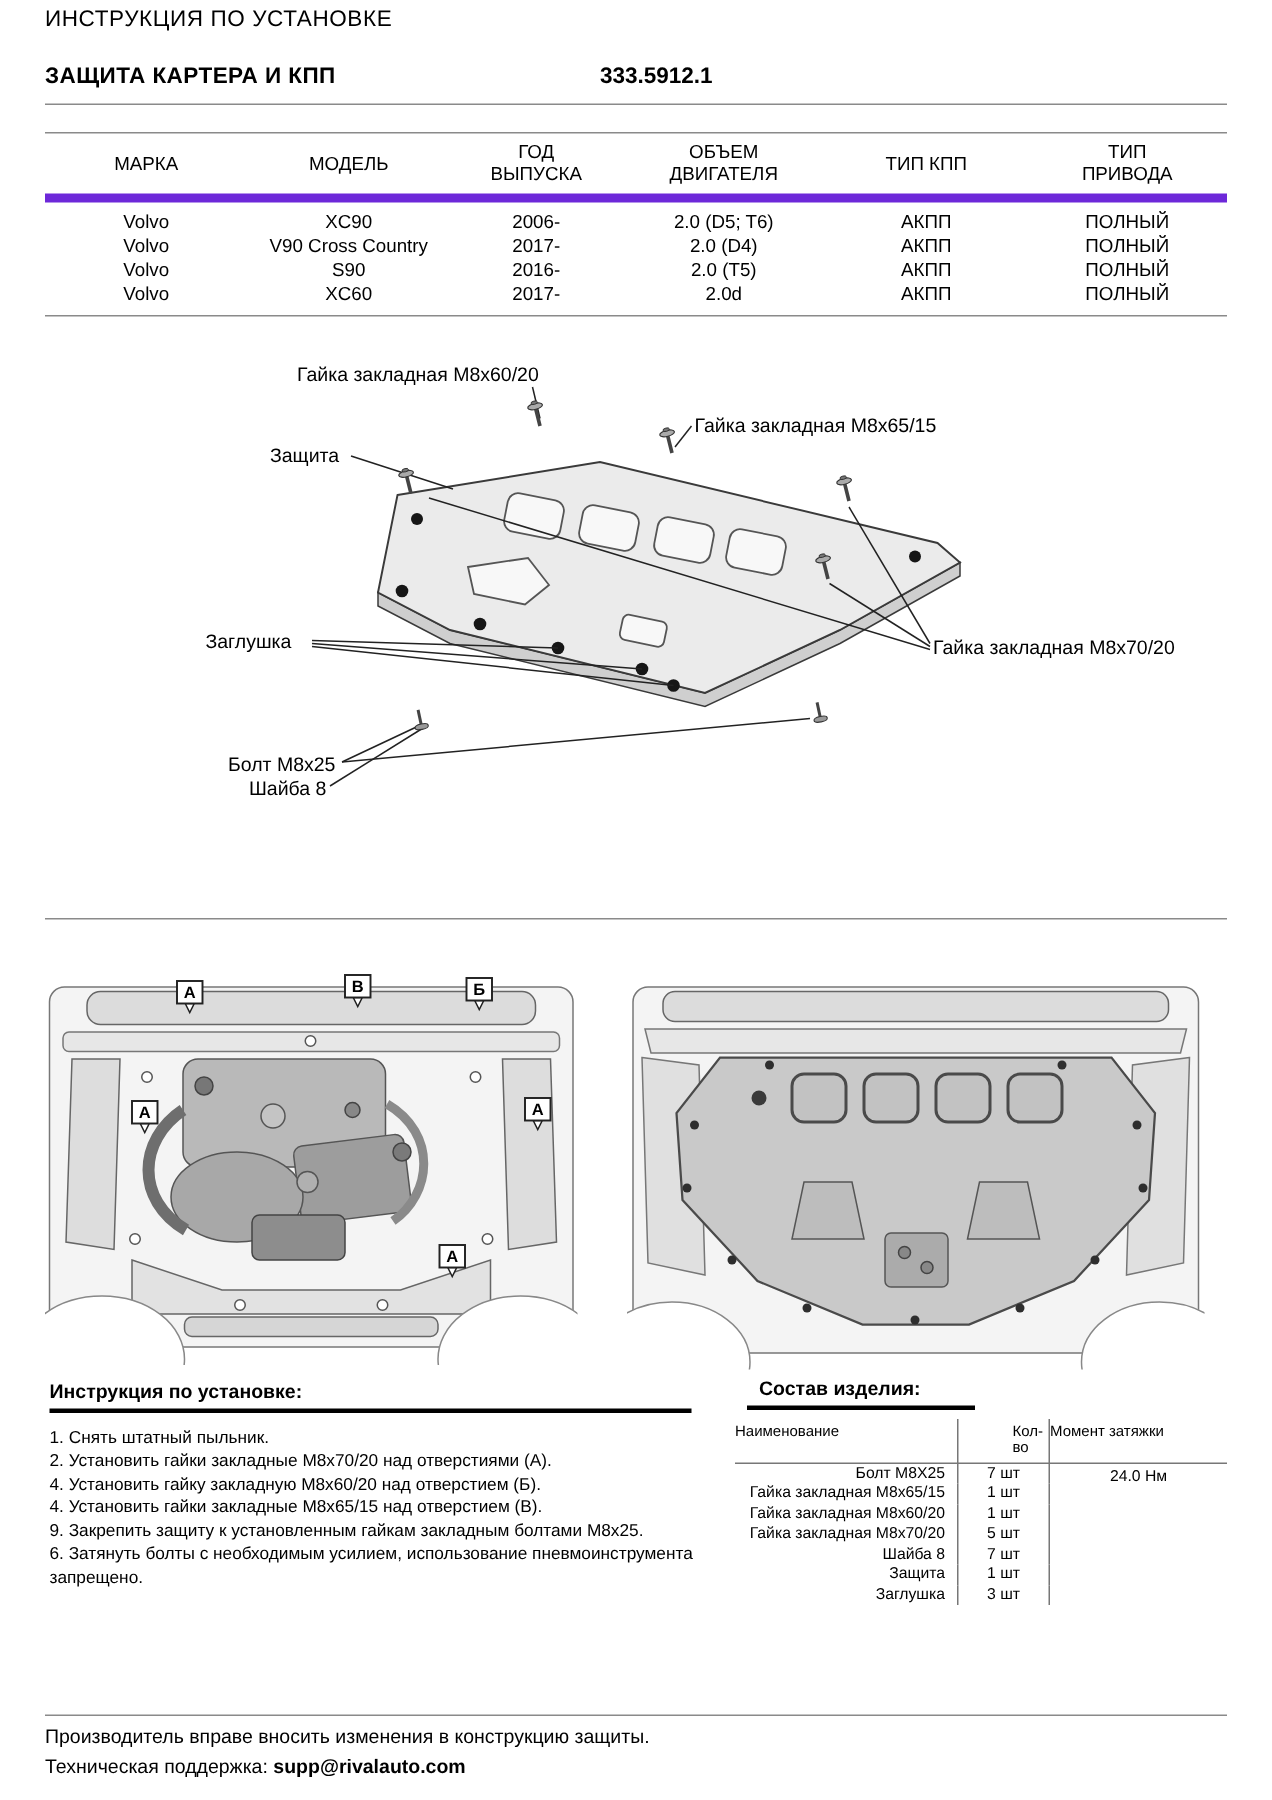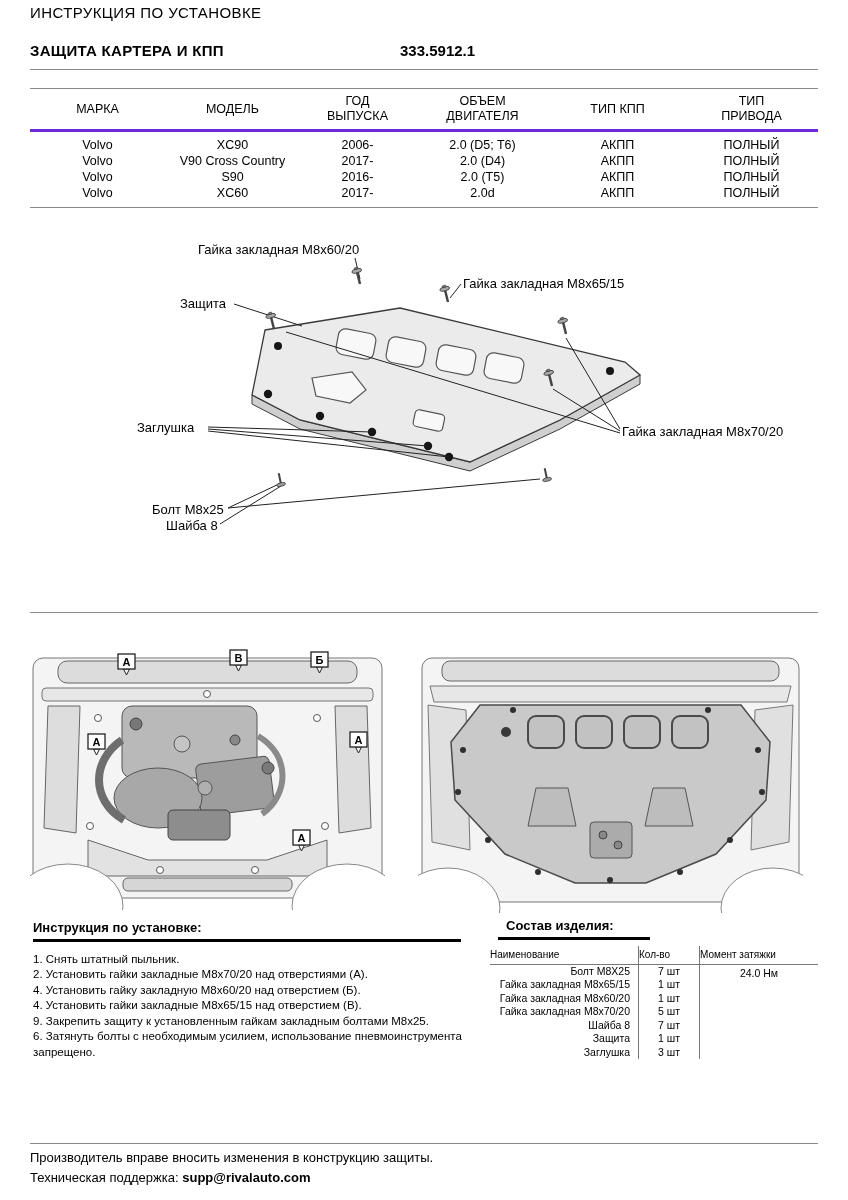--- a/index.html
+++ b/index.html
@@ -13,42 +13,42 @@
 
   
   .doc-type { left:30px; top:4px; font-size:15px; letter-spacing:.4px; }
   .doc-title { left:30px; top:42px; font-size:15px; font-weight:bold; letter-spacing:.3px; }
   .part-number { left:400px; top:42px; font-size:15px; font-weight:bold; }
   .rule { background:#8a8a8a; height:1px; left:30px; width:788px; }
 
   
   .fitment { left:30px; top:88px; width:788px;
              border-top:1px solid #8a8a8a; border-bottom:1px solid #8a8a8a; }
-  .f-head { display:flex; border-bottom:3px solid #6d28d9; }
+  .f-head { display:flex; border-bottom:6px solid #6d28d9; }
   .f-head .fc { display:flex; align-items:center; justify-content:center;
                 white-space:pre-line; text-align:center; min-height:40px;
                 font-size:12.5px; line-height:15px; }
   .f-body { padding:5px 0 6px; }
   .f-row { display:flex; }
   .f-row .fc { text-align:center; font-size:12.5px; line-height:16px; }
   .c0{width:135px}.c1{width:135px}.c2{width:115px}.c3{width:135px}.c4{width:135px}.c5{width:133px}
 
   
   .diagram { left:0; top:232px; width:848px; height:378px; }
   .dlabel { position:absolute; font-size:13px; white-space:nowrap; }
 
   
   .sec-head { font-size:13px; font-weight:bold; }
   .sec-rule { height:2.5px; background:#000; margin-top:4px; }
   .steps { margin-top:10px; width:432px; }
   .steps div { font-size:11.5px; line-height:15.5px; }
 
   .parts-grid { display:grid; grid-template-columns:148px 62px 118px; margin-top:6px; }
   .pg-h { font-size:10px; text-align:left; padding:3px 0 4px; border-bottom:1px solid #777; }
-  .pg-hq { border-left:1px solid #777; border-right:1px solid #777; }
+  .pg-hq { border-left:1px solid #777; border-right:1px solid #777;padding-left:36px; }
   .pg-name { font-size:10.5px; text-align:right; padding:0 8px 0 0; line-height:13.5px; }
   .pg-qty { font-size:10.5px; text-align:center; line-height:13.5px;
             border-left:1px solid #777; border-right:1px solid #777; }
   .pg-torque { grid-column:3; grid-row:2 / span 7; font-size:10.5px; text-align:center; padding-top:2px; }
 
   
   .foot1 { left:30px; top:1150px; font-size:13px; }
   .foot2 { left:30px; top:1170px; font-size:13px; }
   .foot2 b { font-weight:bold; }
 

